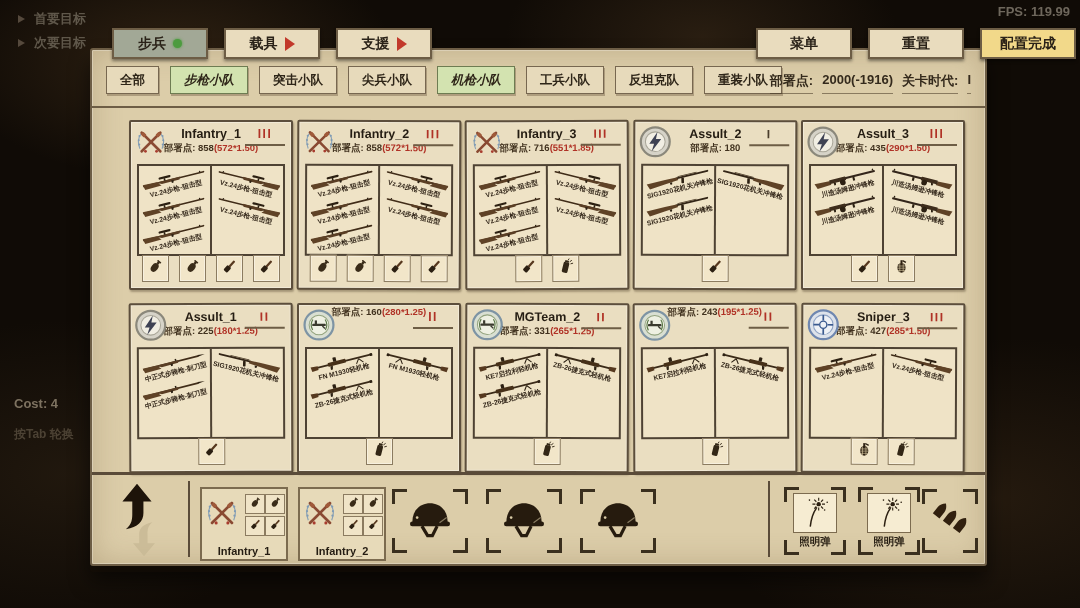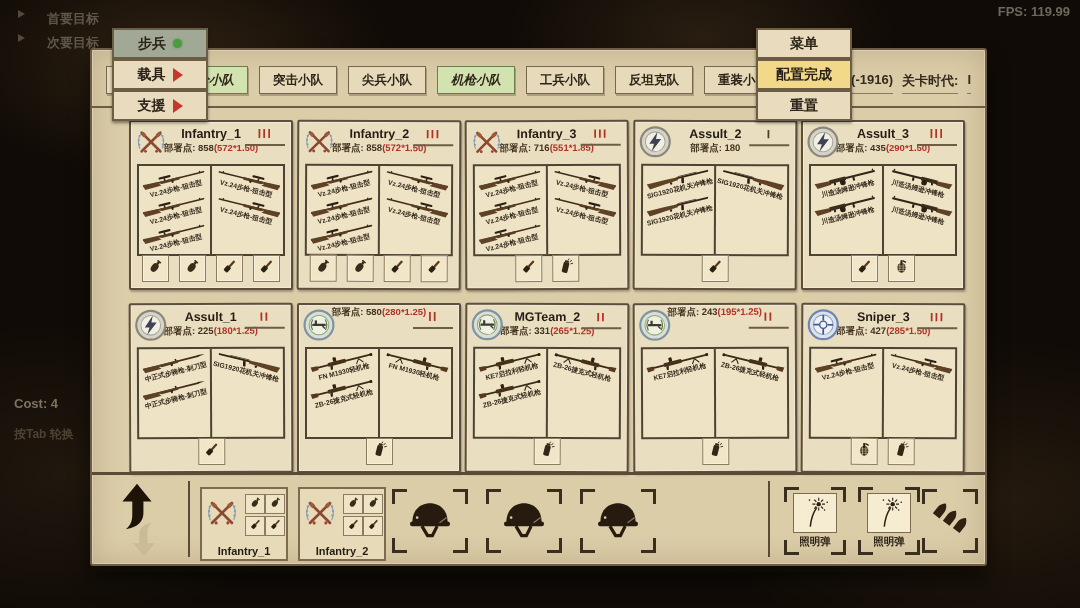--- a/index.html
+++ b/index.html
@@ -5,28 +5,28 @@
   html,body{margin:0;padding:0;width:1080px;height:608px;overflow:hidden;
     font-family:"Liberation Sans","DejaVu Sans",sans-serif;}
   body{position:relative;background-color:#100b06;
     background-image:
       radial-gradient(ellipse 320px 170px at 16% 10%, rgba(106,76,42,.35), transparent 70%),
       radial-gradient(ellipse 280px 150px at 65% 6%, rgba(66,48,28,.5), transparent 70%),
       radial-gradient(ellipse 420px 230px at 92% 82%, rgba(90,64,36,.28), transparent 70%),
       radial-gradient(ellipse 340px 220px at 6% 78%, rgba(46,34,20,.55), transparent 70%),
       radial-gradient(ellipse 500px 300px at 50% 50%, rgba(30,22,12,.4), transparent 75%);}
   
-  .obj{position:absolute;left:18px;display:flex;gap:22px;
+  .obj{position:absolute;left:18px;display:flex;align-items:center;gap:9px;
     color:#5f574a;font-size:13px;font-weight:bold;z-index:1;}
   .tri{width:0;height:0;border-left:7px solid #55493c;border-top:4.5px solid transparent;border-bottom:4.5px solid transparent;}
   .fps{position:absolute;right:10px;top:4px;color:#6e675c;font-size:13px;font-weight:bold;z-index:1;}
   .cost-hud{position:absolute;left:14px;top:396px;color:#7d7260;font-size:13px;font-weight:bold;z-index:1;}
   .hint-hud{position:absolute;left:14px;top:426px;color:#4c4234;font-size:12px;font-weight:bold;z-index:1;}
   
-  .tabrow{position:absolute;top:28px;display:flex;z-index:5;flex-direction:column;}
+  .tabrow{position:absolute;top:28px;display:flex;gap:16px;z-index:5;}
   .tab{height:27px;min-width:64px;padding:0 14px;display:flex;align-items:center;justify-content:center;gap:7px;
     background:#e9dcbe;border:2px solid #6d5d45;box-shadow:0 2px 3px rgba(0,0,0,.45);
     font-size:14px;font-weight:bold;color:#2a2218;cursor:pointer;}
   .tab.selected{background:#a2a896;}
   .tab.primary{background:#f2d98a;}
   .chev{width:0;height:0;border-left:10px solid #c2392b;border-top:7px solid transparent;border-bottom:7px solid transparent;}
   .greendot{width:9px;height:9px;border-radius:50%;background:#4d9b3f;box-shadow:0 0 3px #4d9b3f;}
   
   .panel{position:absolute;left:90px;top:48px;width:893px;height:514px;background:#dccda9;
     border:2px solid #6d5d45;border-radius:3px;z-index:2;
@@ -122,25 +122,25 @@
     </div>
     <div class="tab">
       <span>支援</span>
       <span class="chev"></span>
     </div>
   </div>
 <div class="tabrow" style="left:735px;padding-left:21px;">
     <div class="tab">
       <span>菜单</span>
     </div>
+    <div class="tab">
+      <span>重置</span>
+    </div>
     <div class="tab primary">
       <span>配置完成</span>
-    </div>
-    <div class="tab">
-      <span>重置</span>
     </div>
   </div>
 
 <div class="panel">
   <div class="filterbar">
       <div class="filter">全部</div>
       <div class="filter active">步枪小队</div>
       <div class="filter">突击小队</div>
       <div class="filter">尖兵小队</div>
       <div class="filter active">机枪小队</div>
@@ -785,21 +785,21 @@
             <circle cx="20" cy="20" r="11.6" fill="#eef0e2" stroke="#93a37e" stroke-width="1.2"></circle>
             <g stroke="#5d7a4a" stroke-width="1.4" fill="none">
               <path d="M12.5 26 C10.5 22 10.5 17 12.8 13.5"></path>
               <path d="M27.5 26 C29.5 22 29.5 17 27.2 13.5"></path>
             </g>
             <rect x="12" y="18.6" width="16" height="2.6" rx="1" fill="#3a3a2e"></rect>
             <rect x="15" y="14.6" width="2.6" height="4.4" fill="#3a3a2e"></rect>
             <path d="M24 21.2 L27 24" stroke="#3a3a2e" stroke-width="1.6"></path>
           </svg></div>
         <div class="card-rank">II</div>
-        <div class="card-cost"><span>部署点: </span><span>580</span><span class="mod">(280*1.25)</span></div>
+        <div class="card-cost"><span>部署点: </span><span>160</span><span class="mod">(280*1.25)</span></div>
         <div class="weapons">
           <div class="wcol left">
             <div class="weapon">
               <div class="winner">
                 <svg viewBox="0 0 100 20">
                   <rect x="8" y="9" width="88" height="2.8" rx="1.2" fill="#3a2a18"></rect>
                   <path d="M1 7.4 L12 8 L12 14 L2 14.8 Z" fill="#56391f"></path>
                   <rect x="28" y="7" width="28" height="6" rx="1" fill="#463018"></rect>
                   <rect x="37" y="0.8" width="5" height="6.6" rx="1" fill="#2c2012"></rect>
                   <path d="M31 13 L35 13 L33.6 18.6 L30.6 18.6 Z" fill="#2c2012"></path>

